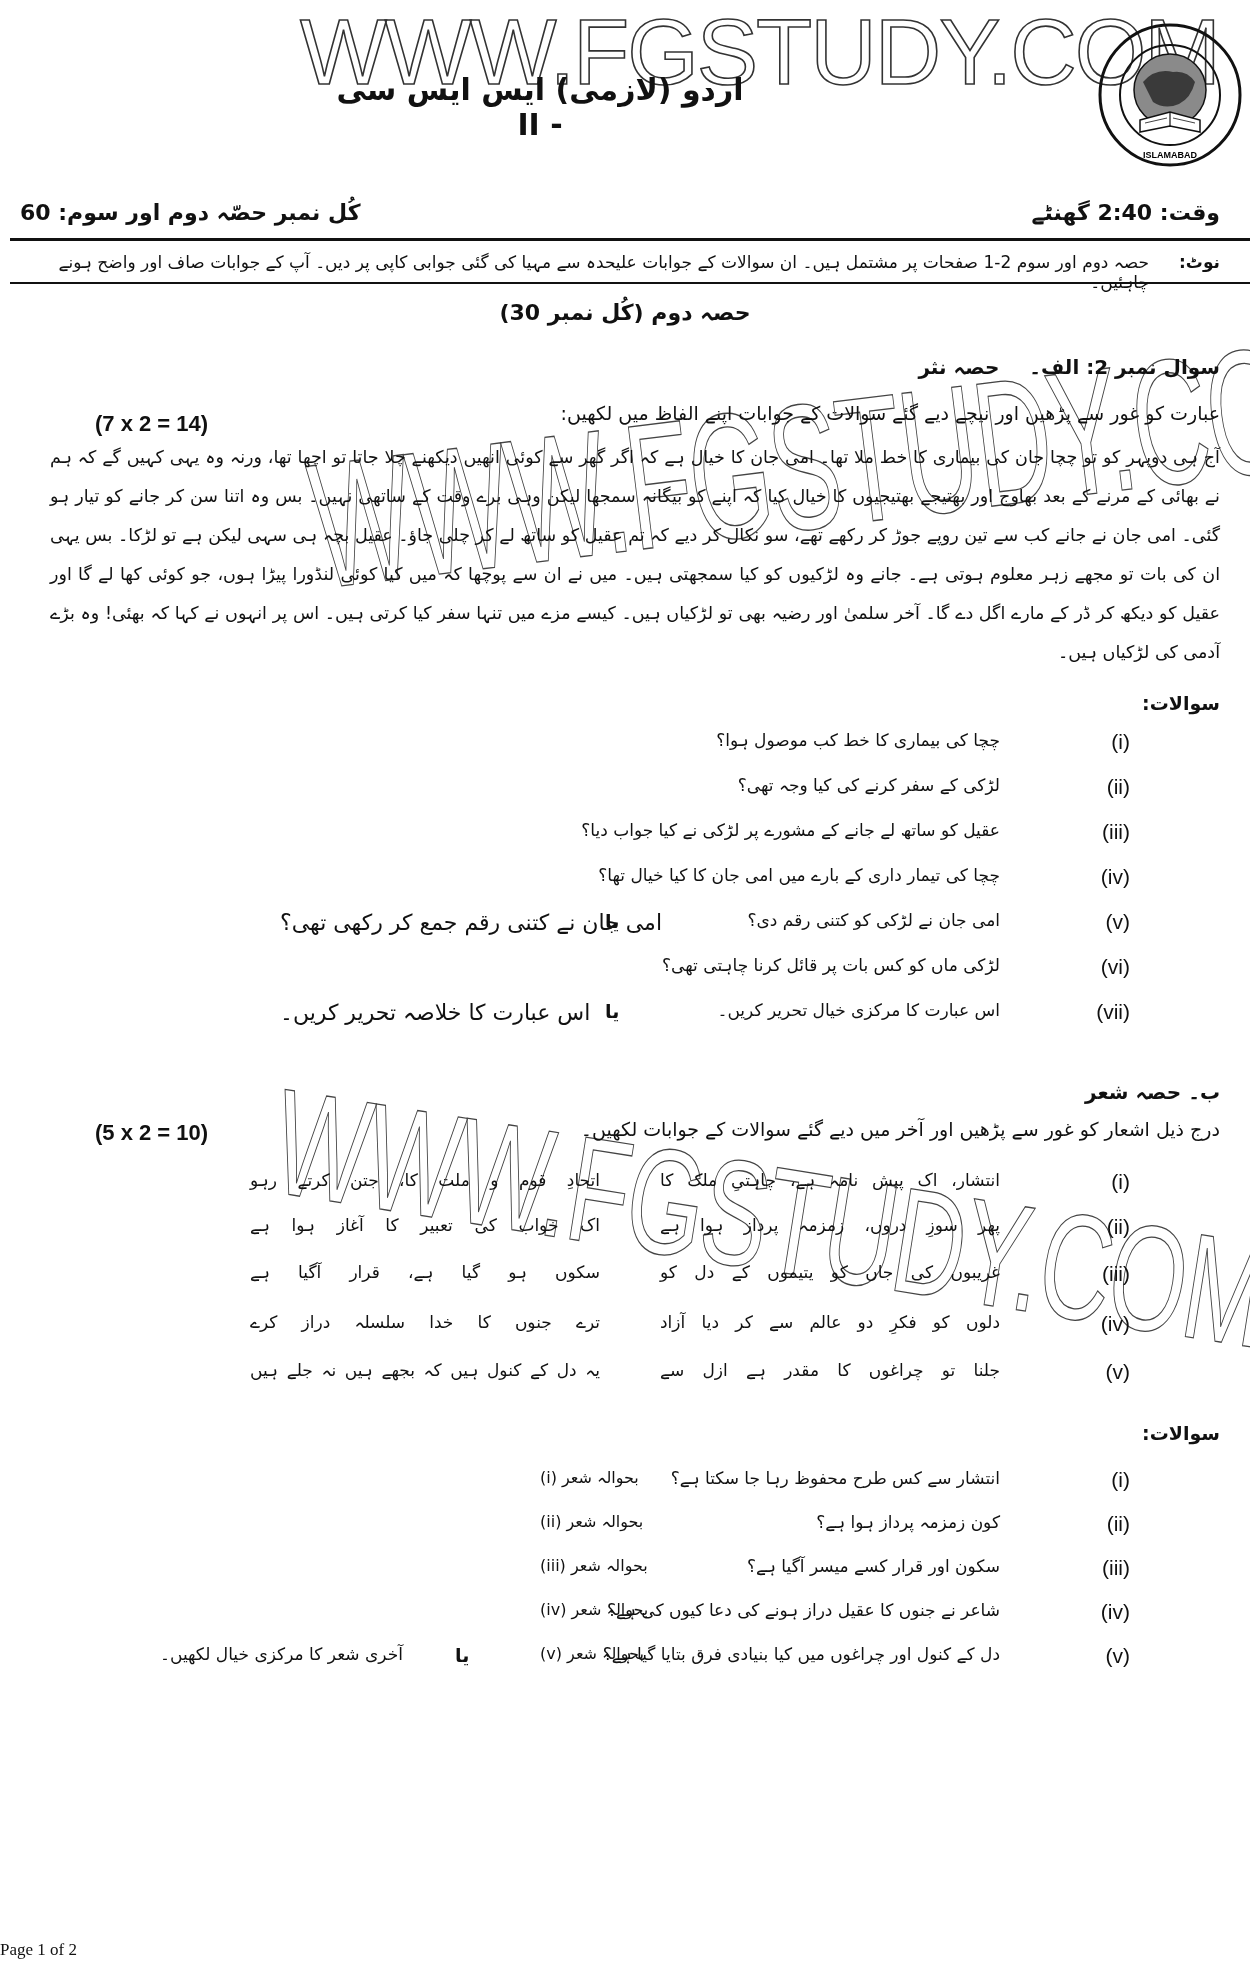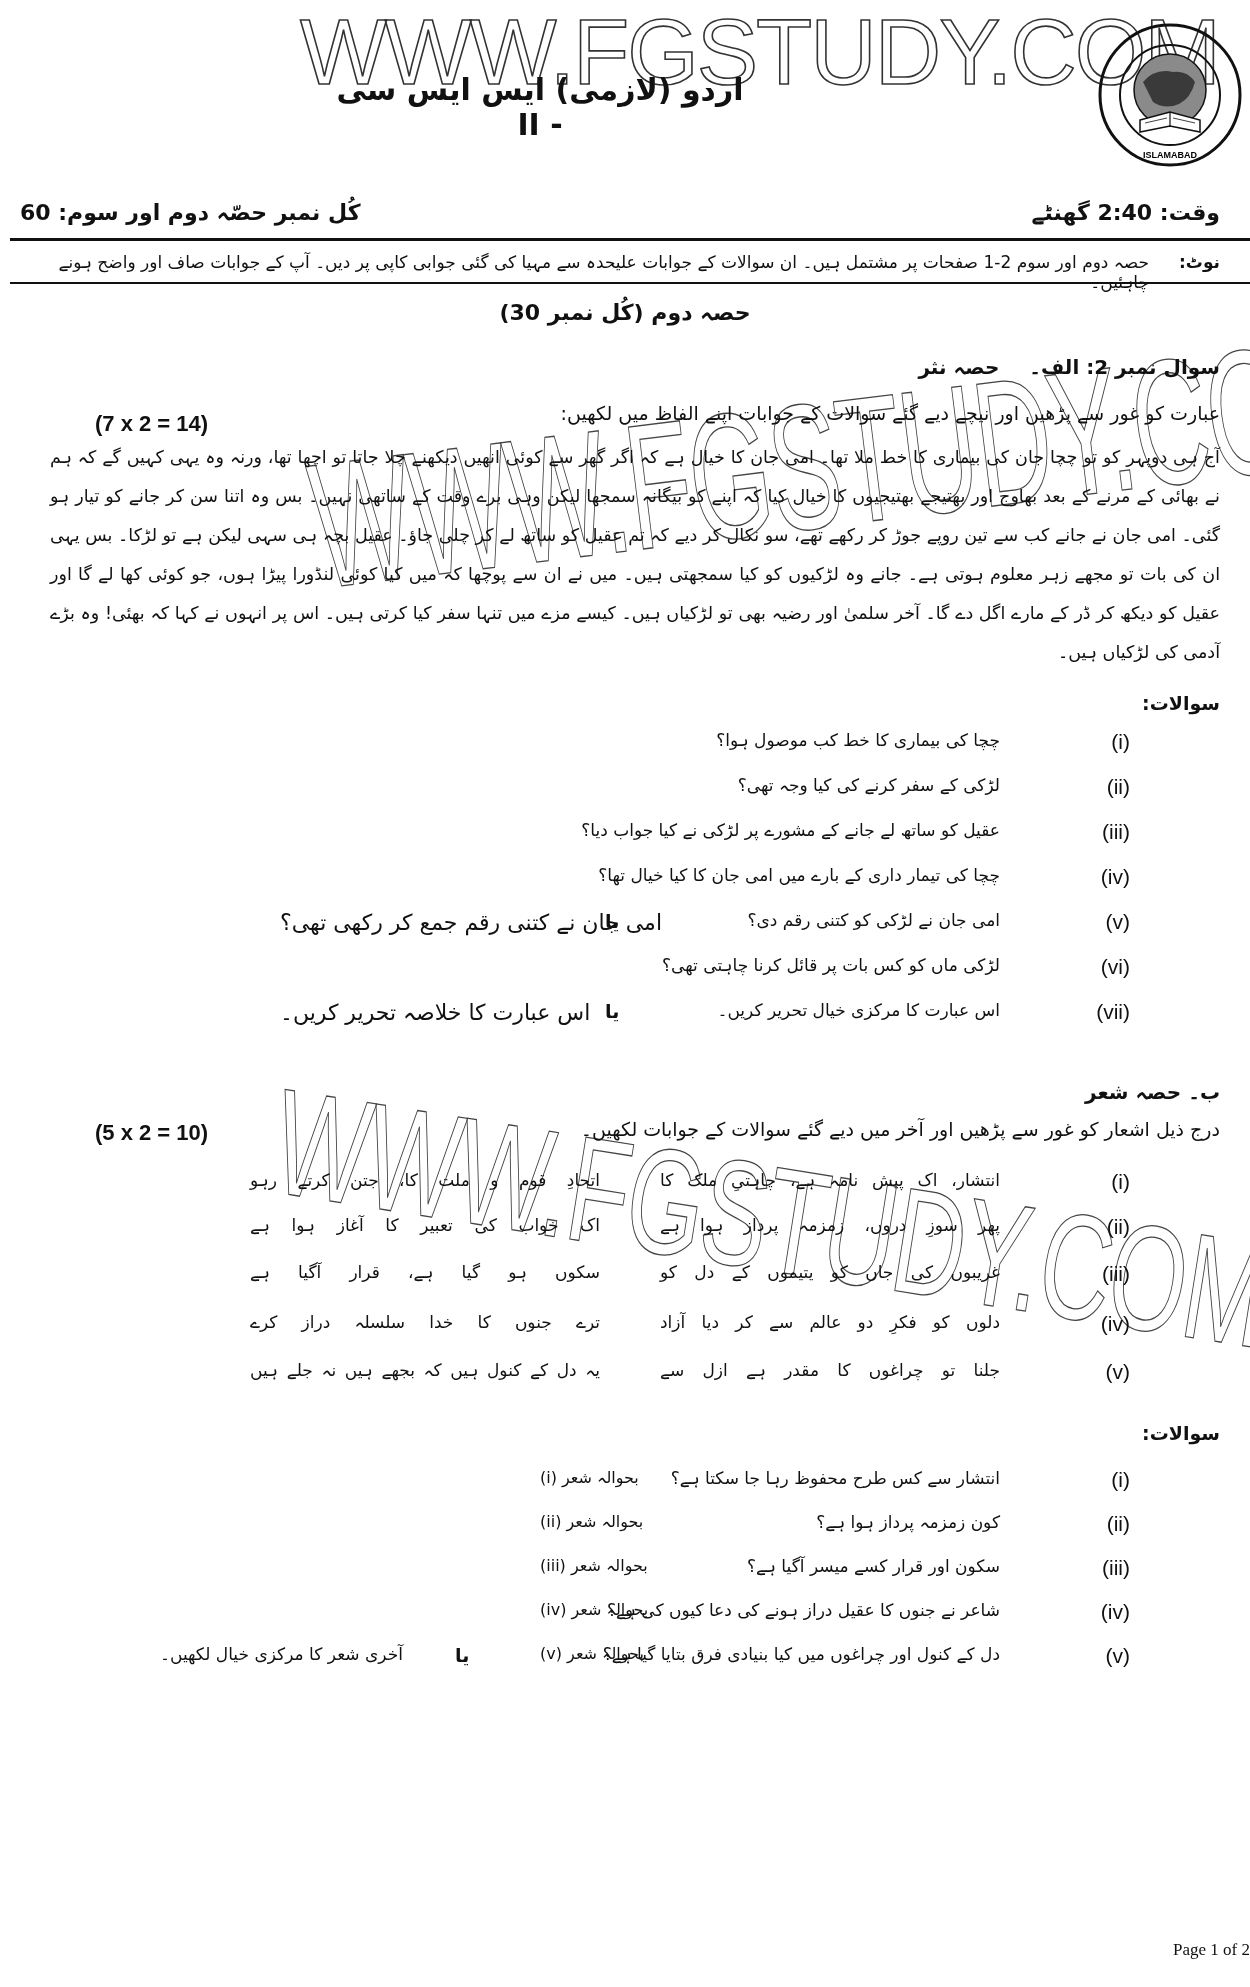--- a/index.html
+++ b/index.html
@@ -42,21 +42,21 @@
     .ya { position: absolute; left: 605px; font-size: 19px; font-weight: bold; }
     .alt { position: absolute; left: 280px; font-size: 22px; white-space: nowrap; direction: rtl; }
 
     .verse-a { position: absolute; right: 250px; width: 340px; font-size: 17px; white-space: nowrap; text-align: justify; text-align-last: justify; }
     .verse-b { position: absolute; right: 650px; width: 350px; font-size: 17px; white-space: nowrap; text-align: justify; text-align-last: justify; }
 
     .ref { position: absolute; left: 540px; font-size: 16px; white-space: nowrap; direction: rtl; }
     .ya2 { position: absolute; left: 455px; font-size: 19px; font-weight: bold; }
     .alt2 { position: absolute; left: 160px; font-size: 17px; white-space: nowrap; direction: rtl; }
 
-    .footer { left: 0; right: 0; top: 1940px; text-align: right; font-family: "Liberation Serif", serif; font-size: 17px; }
+    .footer { left: 0; right: 0; top: 1940px; text-align: left; font-family: "Liberation Serif", serif; font-size: 17px; }
   </style>
 </head>
 <body>
 
 <div class="page">
 
   <div class="wm wm-top">WWW.FGSTUDY.COM</div>
   <div class="wm wm-mid">WWW.FGSTUDY.COM</div>
   <div class="wm wm-low">WWW.FGSTUDY.COM</div>
 

